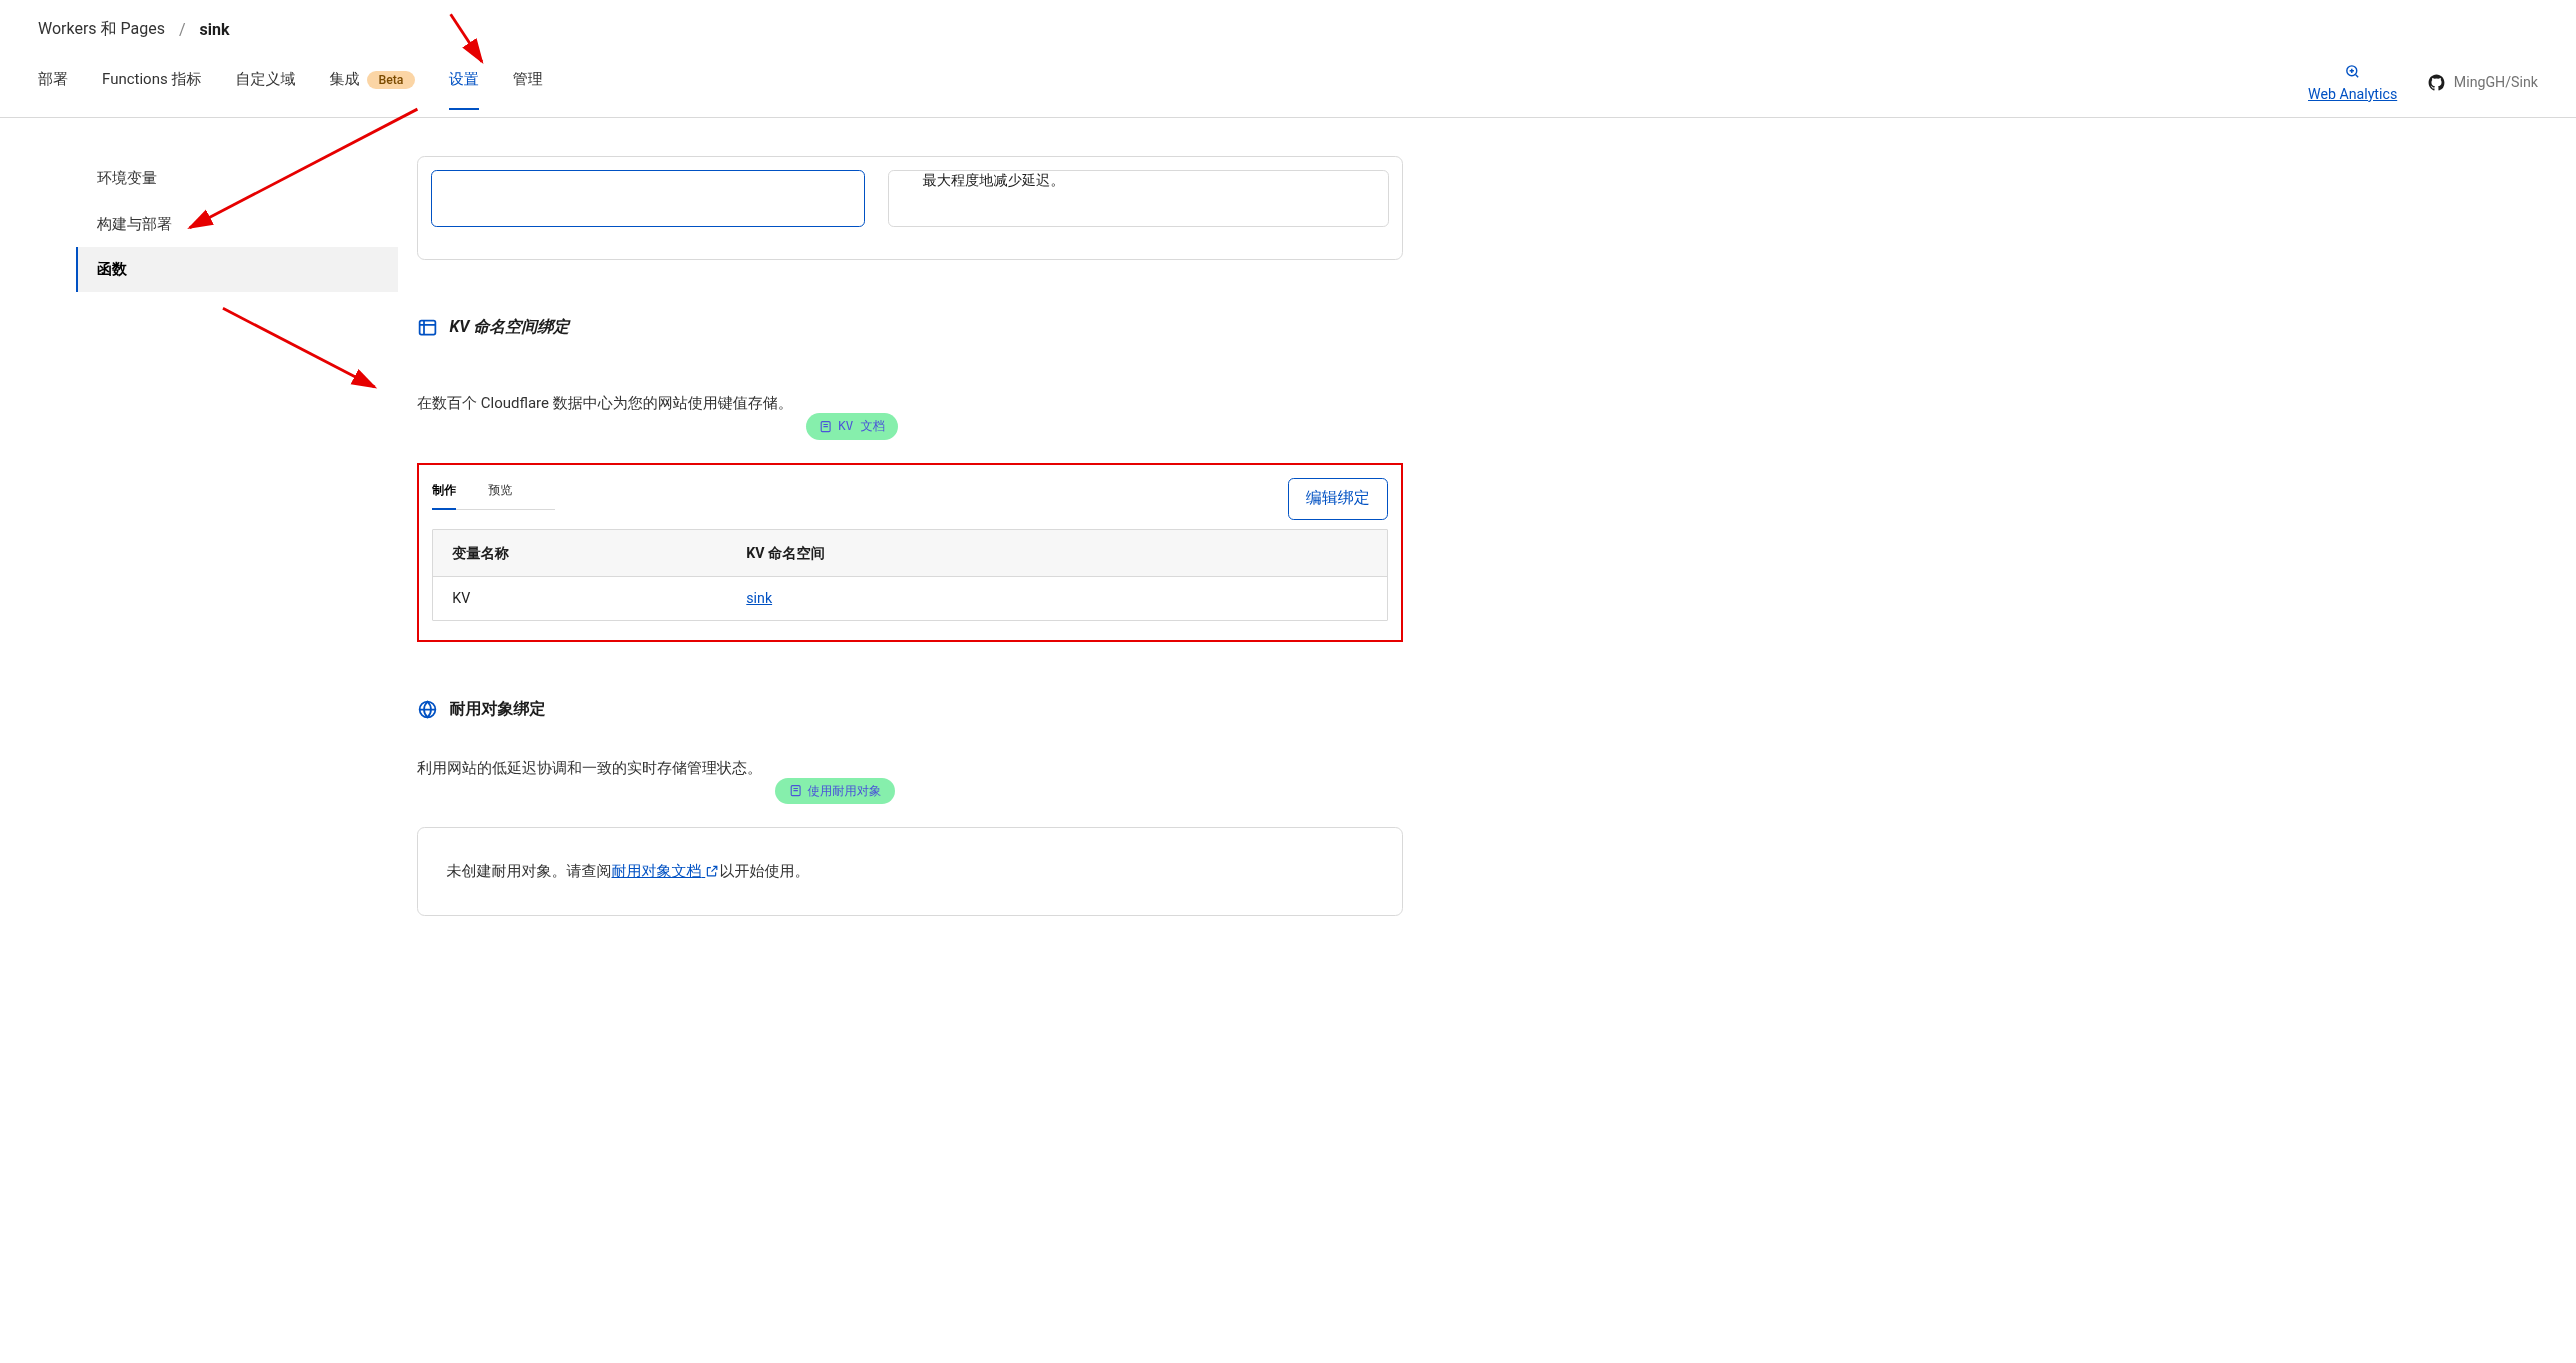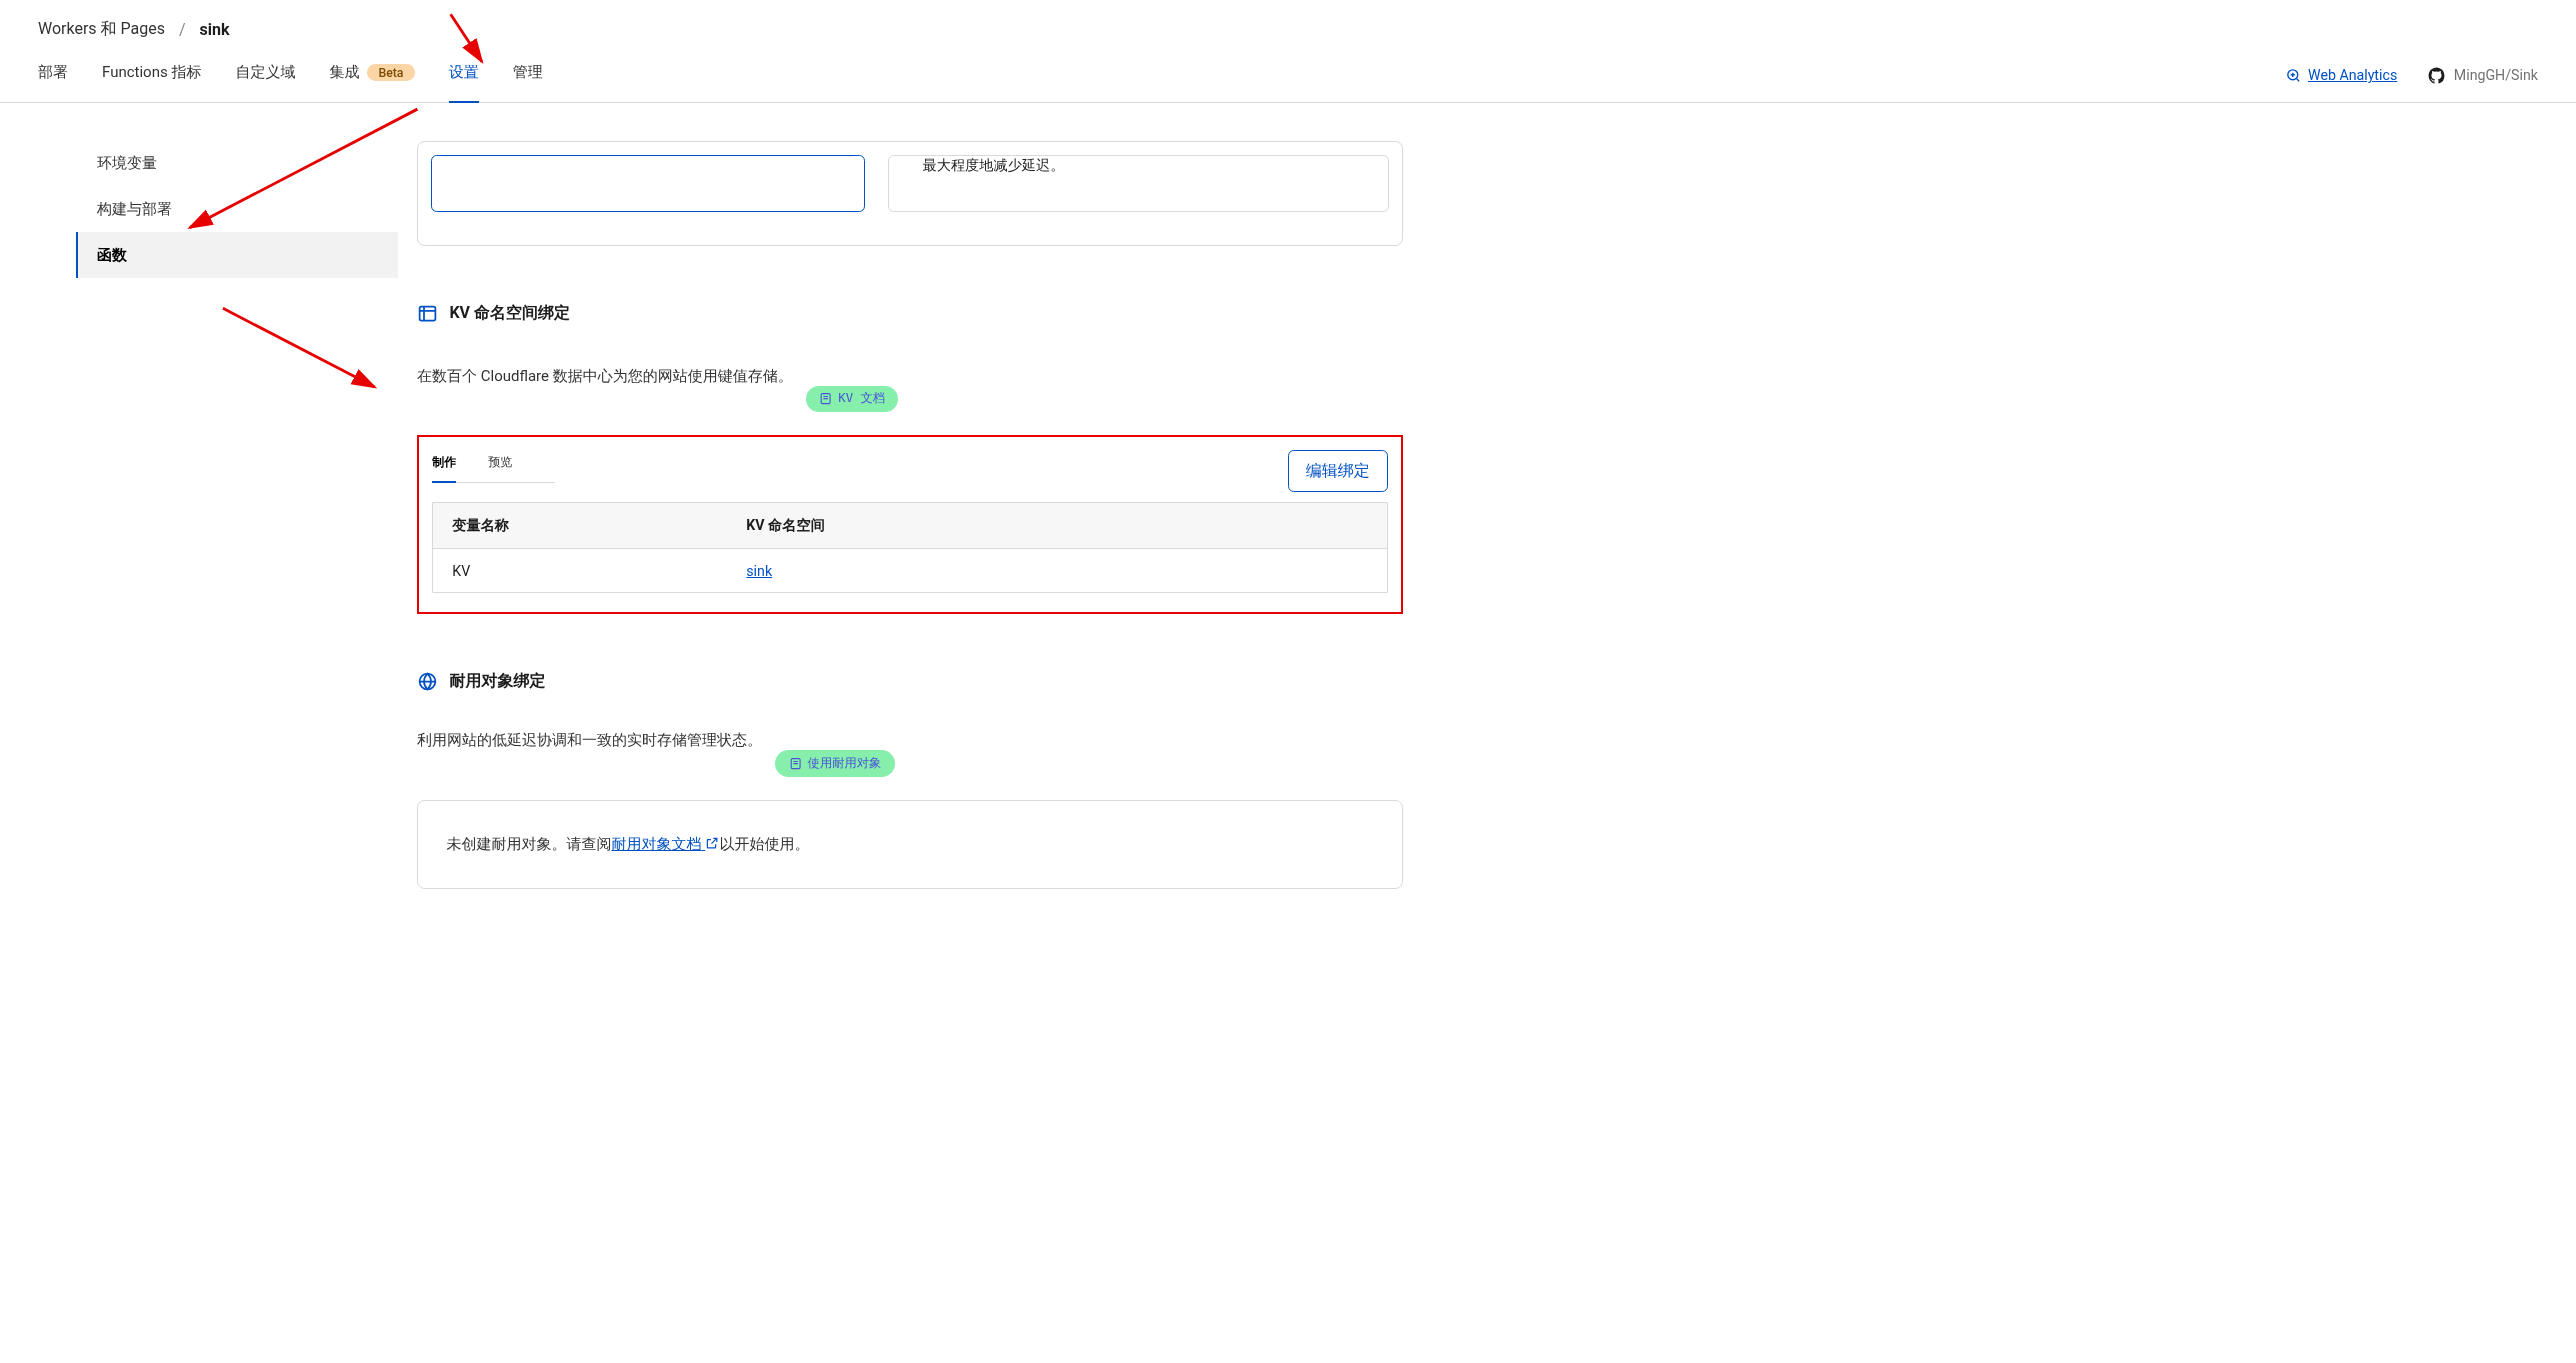--- a/index.html
+++ b/index.html
@@ -71,20 +71,21 @@
       gap: 30px;
       padding-bottom: 15px;
     }
     .analytics-link {
       color: #0051c3;
       text-decoration: underline;
       display: flex;
       align-items: center;
       gap: 5.7px;
       cursor: pointer;
+      flex-direction: column;
     }
     .repo-link {
       display: flex;
       align-items: center;
       gap: 7.6px;
       color: #737373;
       cursor: pointer;
     }
     .layout {
       display: flex;
@@ -307,21 +308,21 @@
       <div class="section-box" style="padding:13.3px;">
         <div class="prev-card-row">
           <div class="prev-card selected"></div>
           <div class="prev-card right">
             <span>最大程度地减少延迟。</span>
           </div>
         </div>
       </div>
 
       <div>
-        <div class="section-title" style="margin-bottom:17px;">
+        <div class="section-title" style="margin-bottom:30px;font-style:italic;">
           <svg class="icon" width="21" height="21" viewBox="0 0 24 24" fill="none" stroke="#0051c3" stroke-width="2">
               <rect x="3" y="4" width="18" height="16" rx="2"></rect>
               <path d="M3 9h18M8 4v16"></path>
             </svg>
           <span>KV 命名空间绑定</span>
         </div>
         <div class="section-desc">
           <span>在数百个 Cloudflare 数据中心为您的网站使用键值存储。</span>
           <span class="doc-badge">
             <svg width="13.3" height="13.3" viewBox="0 0 24 24" fill="none" stroke="#4b54d8" stroke-width="2">

